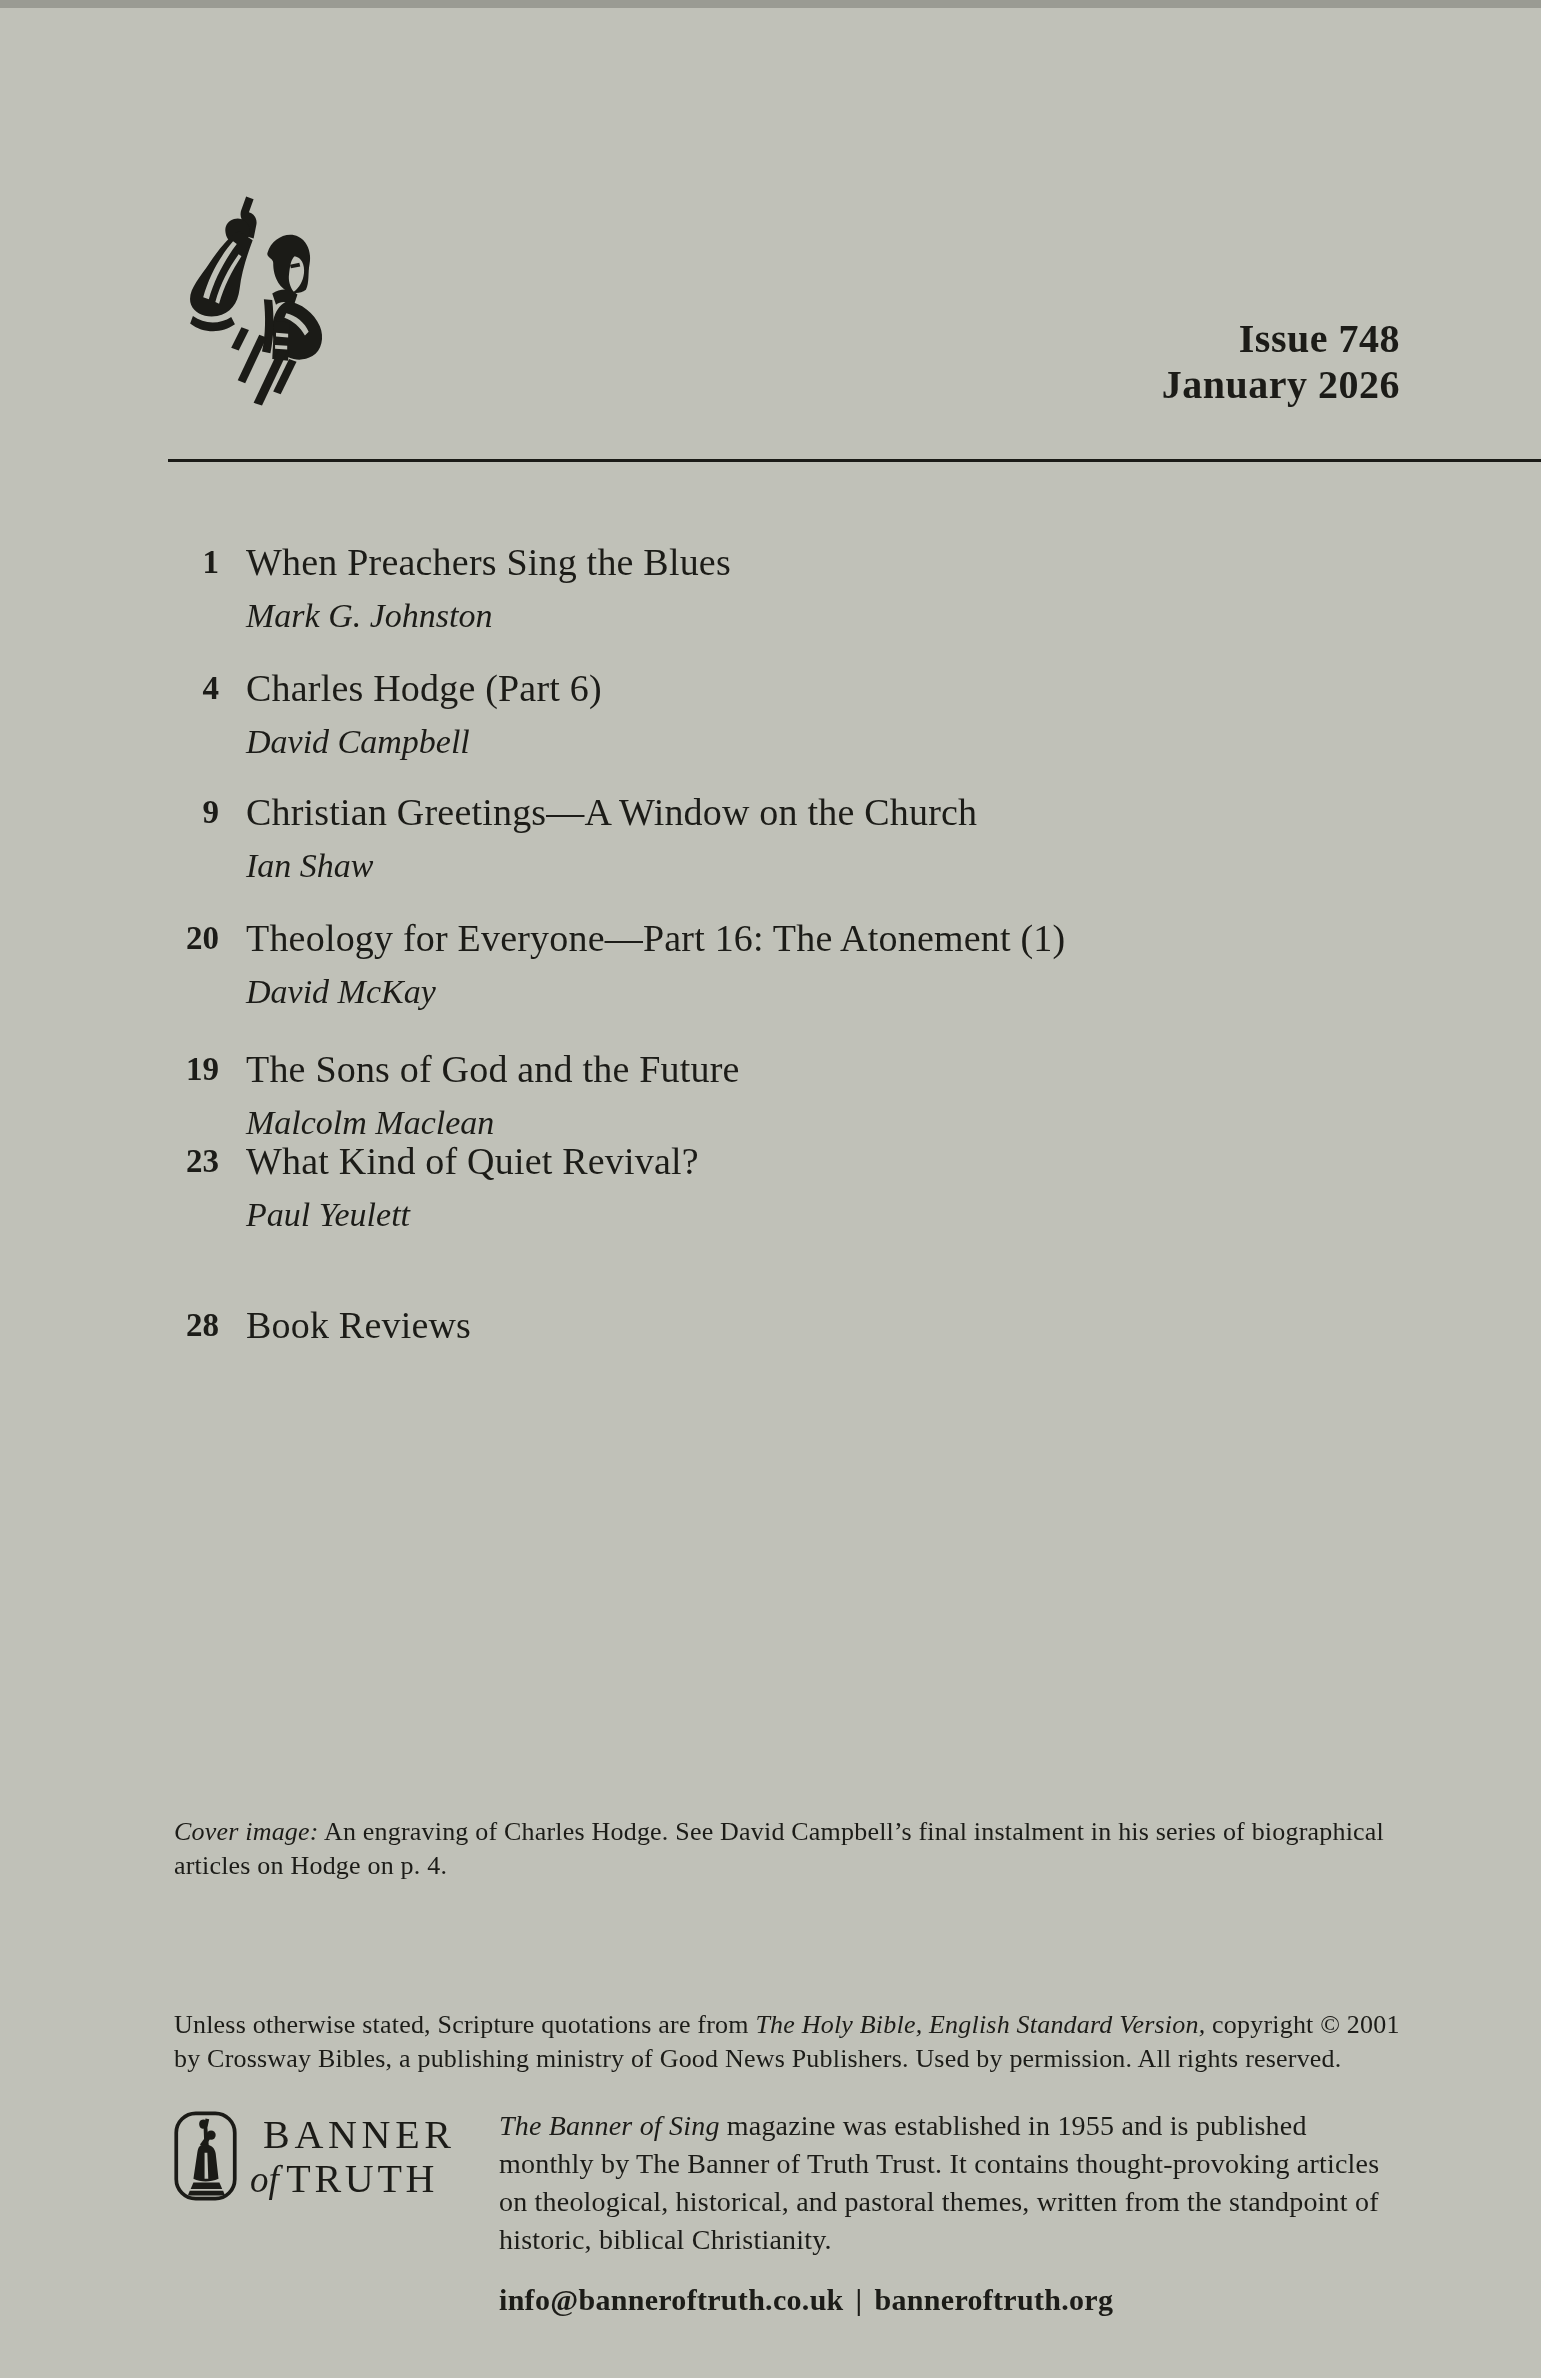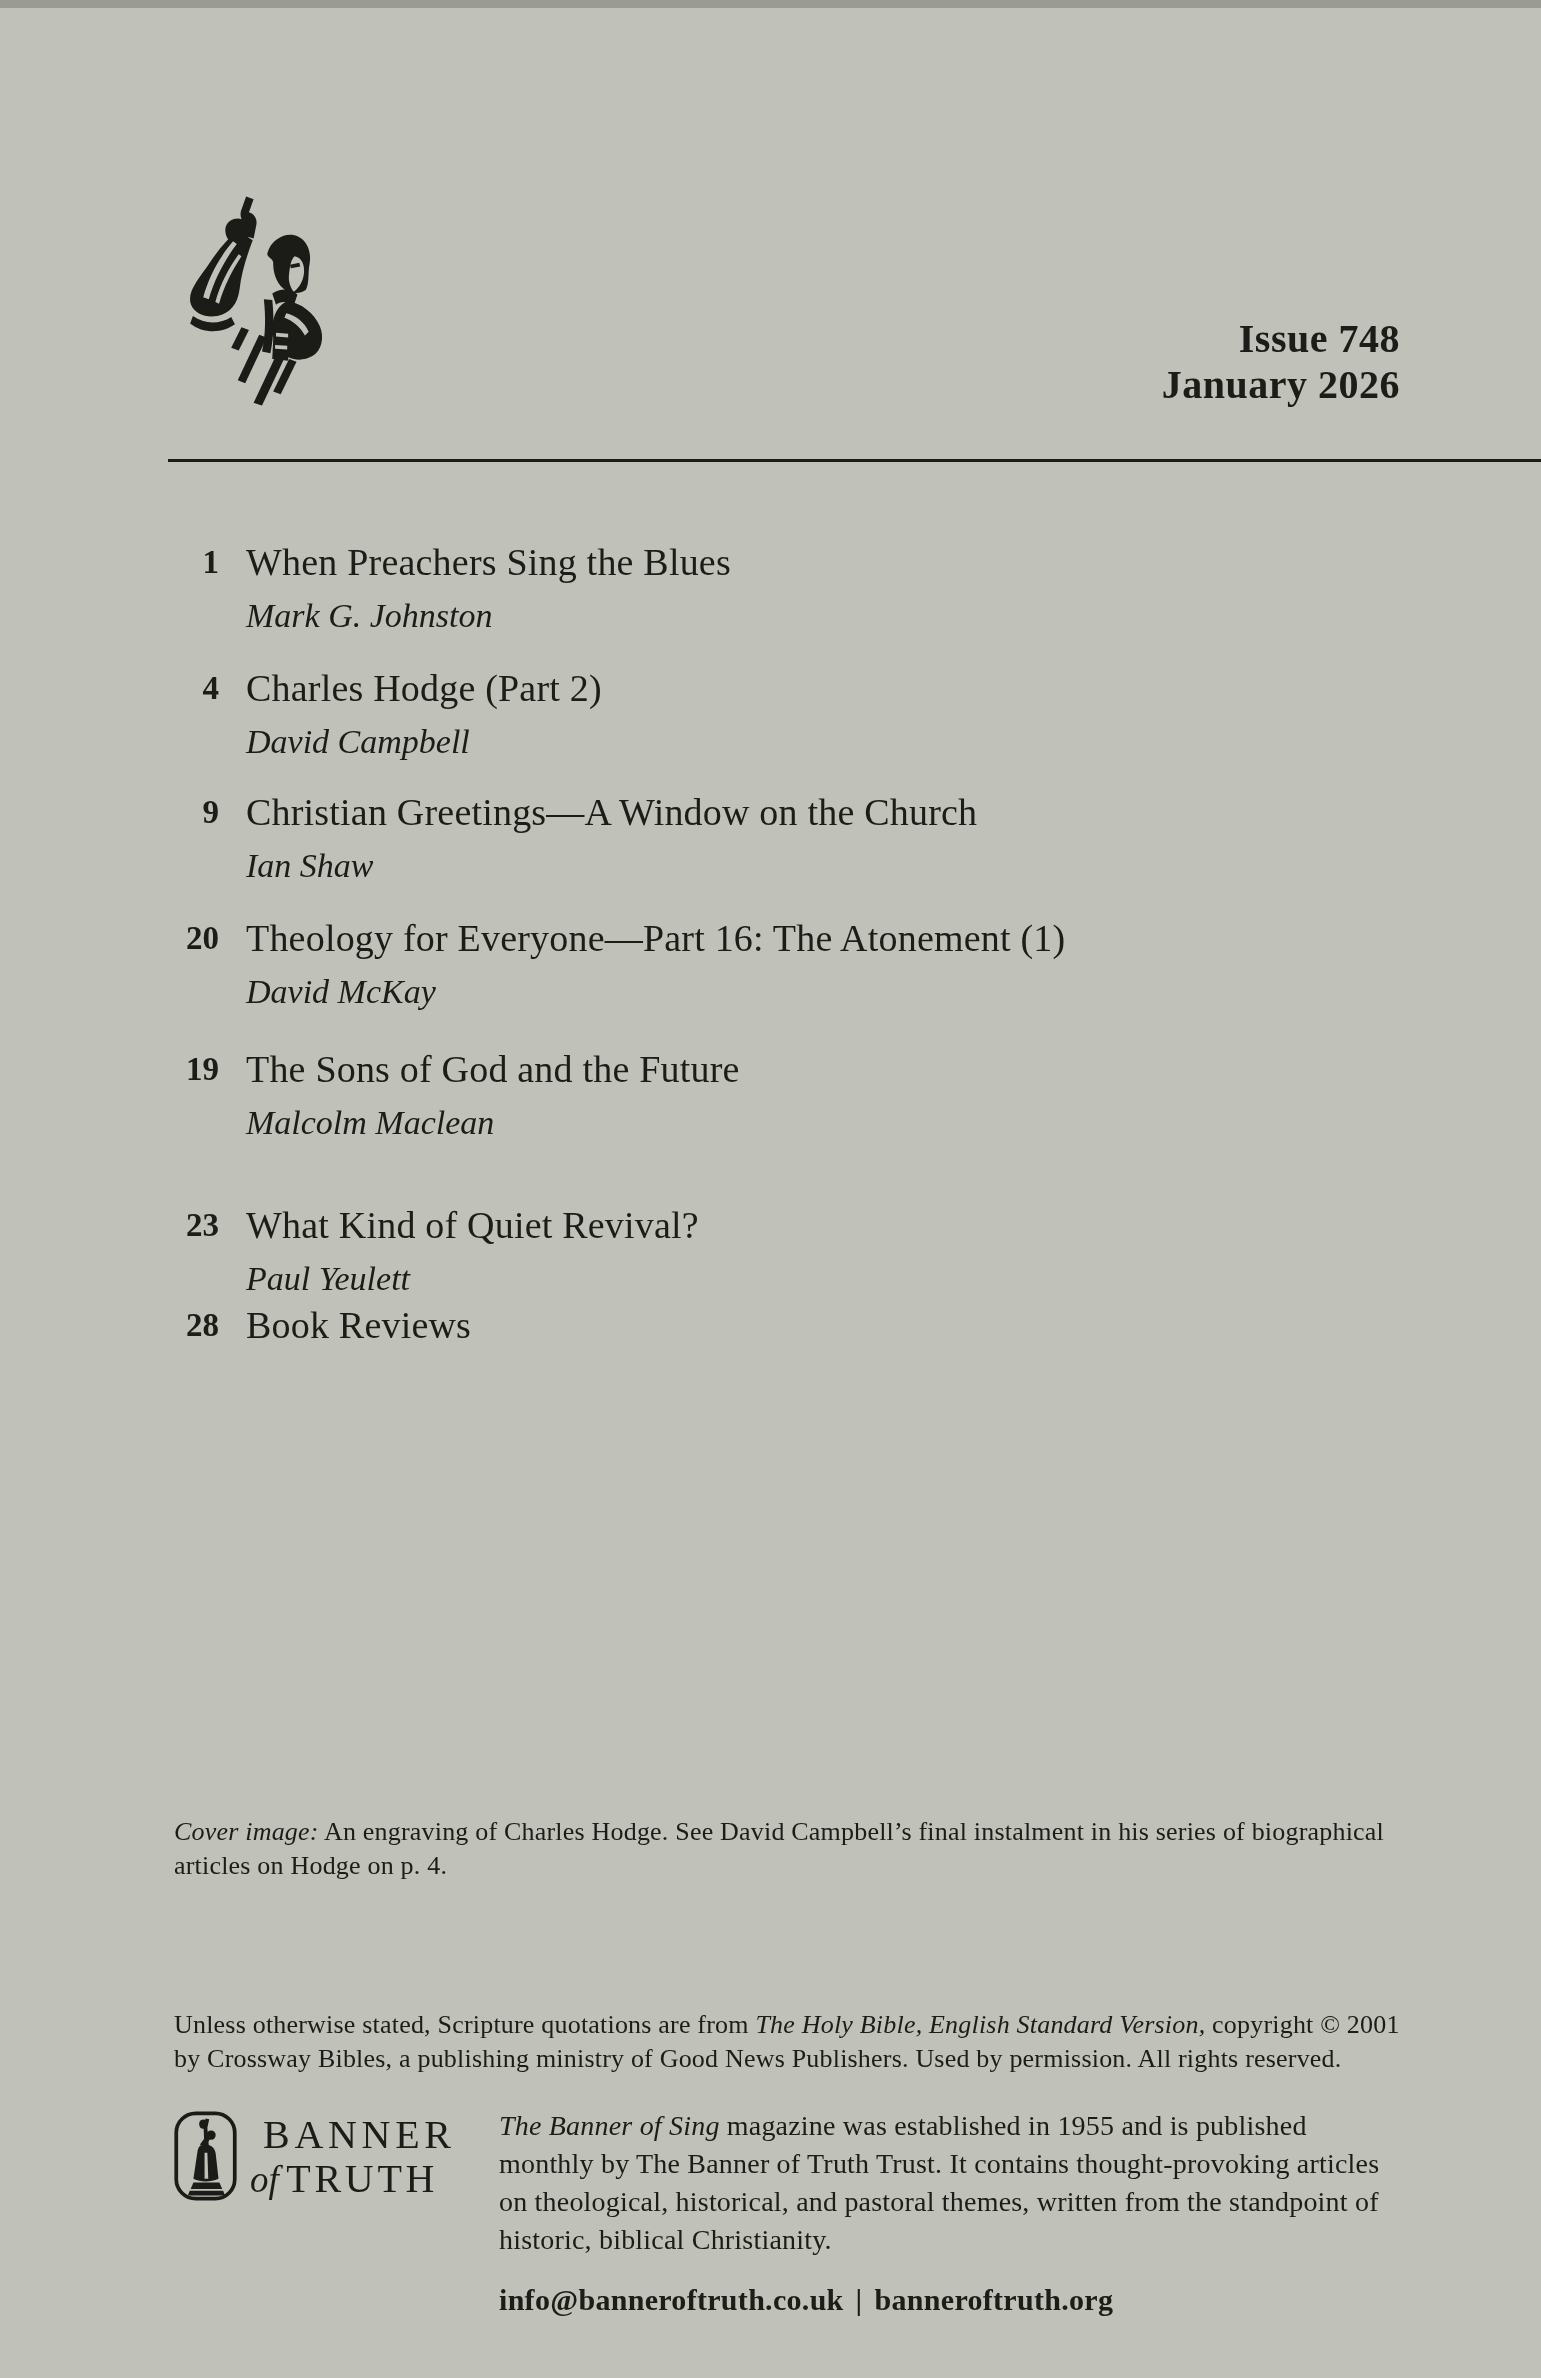--- a/index.html
+++ b/index.html
@@ -97,21 +97,21 @@
   <div class="toc-entry" style="top:531px">
     <div class="toc-num">1</div>
     <div class="toc-body">
       <div class="toc-title">When Preachers Sing the Blues</div>
       <div class="toc-author">Mark G. Johnston</div>
     </div>
   </div>
   <div class="toc-entry" style="top:657px">
     <div class="toc-num">4</div>
     <div class="toc-body">
-      <div class="toc-title">Charles Hodge (Part 2)</div>
+      <div class="toc-title">Charles Hodge (Part 6)</div>
       <div class="toc-author">David Campbell</div>
     </div>
   </div>
   <div class="toc-entry" style="top:781px">
     <div class="toc-num">9</div>
     <div class="toc-body">
       <div class="toc-title">Christian Greetings—A Window on the Church</div>
       <div class="toc-author">Ian Shaw</div>
     </div>
   </div>
@@ -122,21 +122,21 @@
       <div class="toc-author">David McKay</div>
     </div>
   </div>
   <div class="toc-entry" style="top:1038px">
     <div class="toc-num">19</div>
     <div class="toc-body">
       <div class="toc-title">The Sons of God and the Future</div>
       <div class="toc-author">Malcolm Maclean</div>
     </div>
   </div>
-  <div class="toc-entry" style="top:1194px">
+  <div class="toc-entry" style="top:1130px">
     <div class="toc-num">23</div>
     <div class="toc-body">
       <div class="toc-title">What Kind of Quiet Revival?</div>
       <div class="toc-author">Paul Yeulett</div>
     </div>
   </div>
   <div class="toc-entry" style="top:1294px">
     <div class="toc-num">28</div>
     <div class="toc-body">
       <div class="toc-title">Book Reviews</div>

